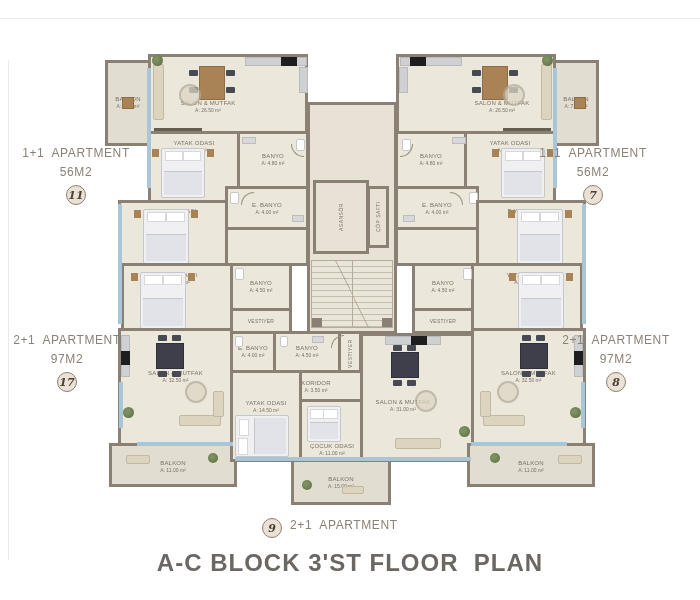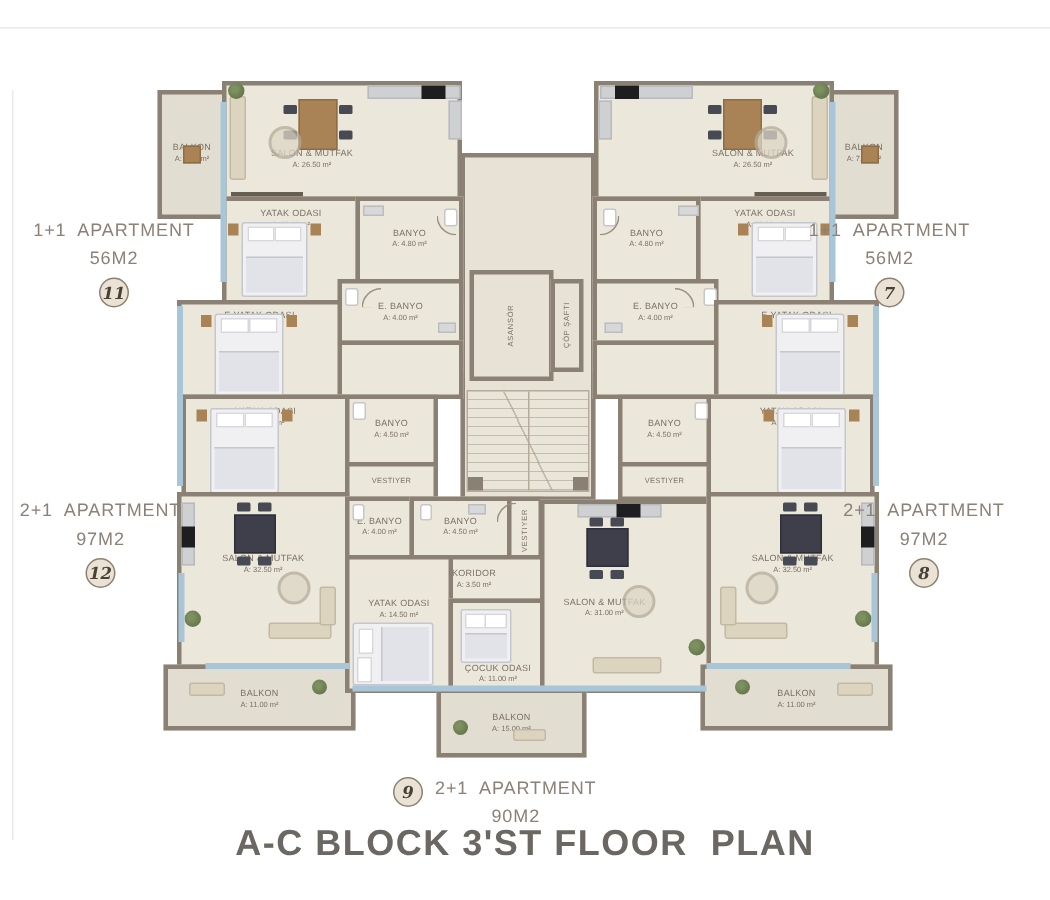--- a/index.html
+++ b/index.html
@@ -424,28 +424,27 @@
   <div class="numcirc">11</div>
 </div>
 <div class="caption" id="capt7" style="left:523px;top:144px;width:140px;">
   <div class="line">1+1  APARTMENT</div>
   <div class="line">56M2</div>
   <div class="numcirc">7</div>
 </div>
 <div class="caption" id="capt10" style="left:0px;top:331px;width:134px;">
   <div class="line">2+1  APARTMENT</div>
   <div class="line">97M2</div>
-  <div class="numcirc">12</div>
+  <div class="numcirc">17</div>
 </div>
 <div class="caption" id="capt8" style="left:546px;top:331px;width:140px;">
   <div class="line">2+1  APARTMENT</div>
   <div class="line">97M2</div>
   <div class="numcirc">8</div>
 </div>
 <div class="caption" id="capt9" style="left:262px;top:516px;">
   <div class="numcirc">9</div>
   <div>
     <div class="line">2+1  APARTMENT</div>
-    <div class="line">90M2</div>
   </div>
 </div>
 
 <div id="title">A-C BLOCK 3'ST FLOOR  PLAN</div>
 
 </body></html>

